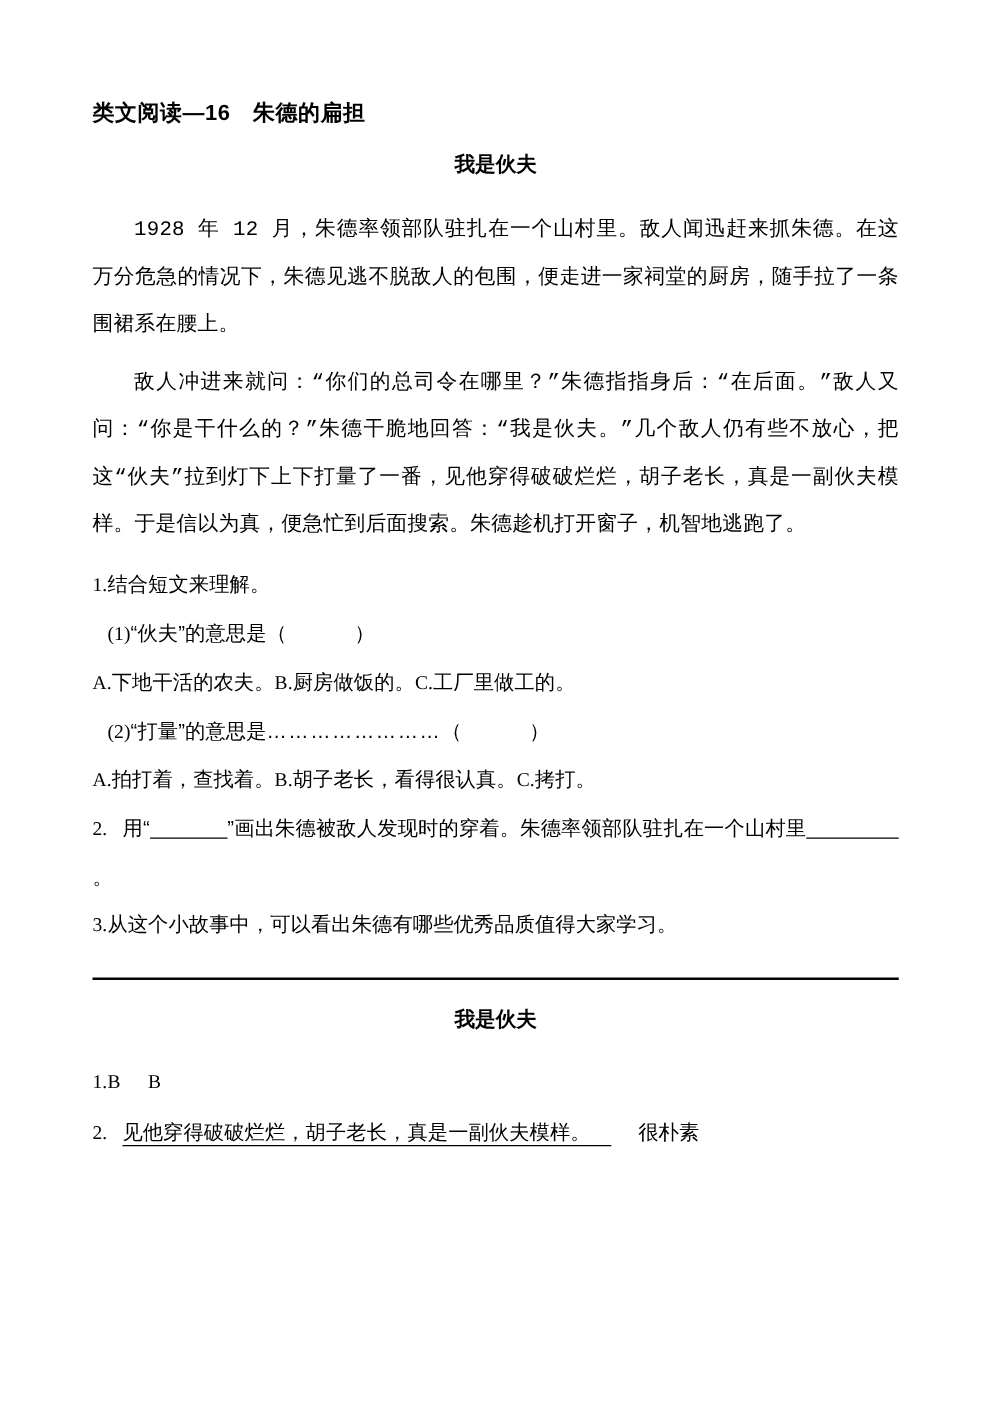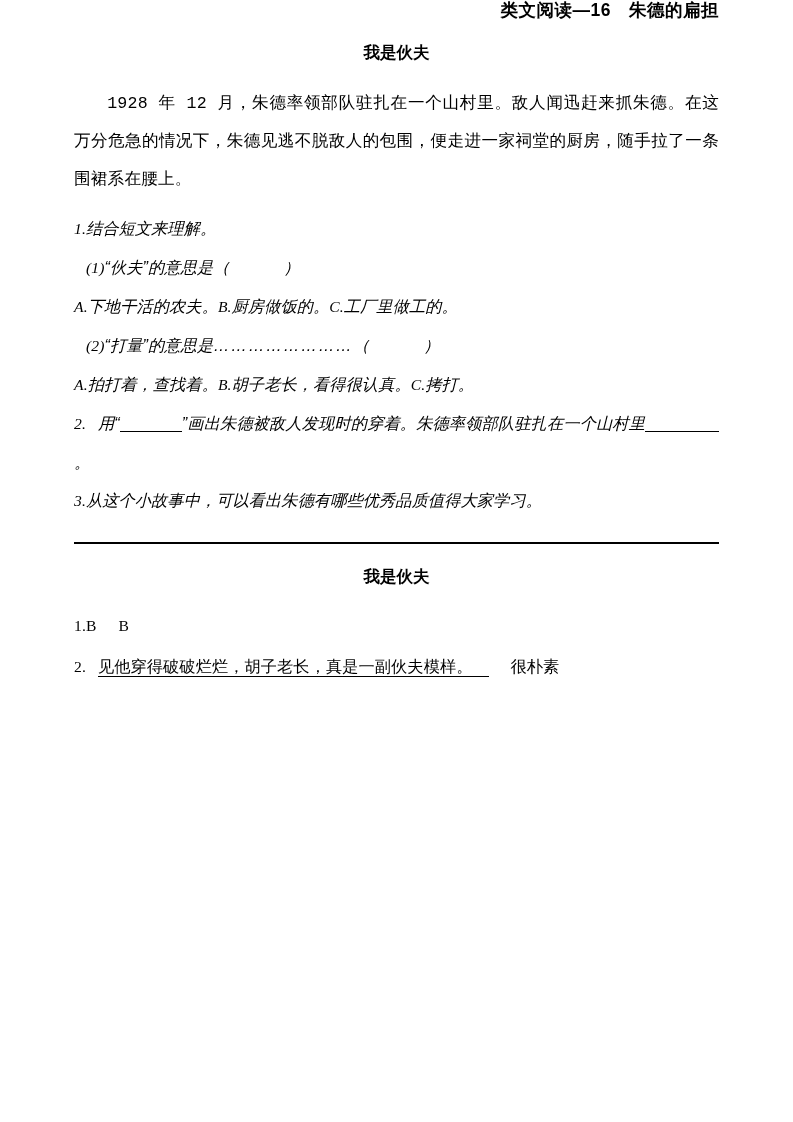--- a/index.html
+++ b/index.html
@@ -20,25 +20,26 @@
     position: absolute;
     left: 0; top: 0;
     width: 793px;
     height: 1122px;
     box-sizing: border-box;
     padding: 0 74px;
   }
 
   
   .doc-title {
-    text-align: right;
+    text-align: left;
     font-size: 17.5px;
     font-family: "Liberation Sans", sans-serif;
     letter-spacing: 0.5px;
     margin: 0;
+    padding-top: 80px;
     line-height: 1.2;
     white-space: pre;
   }
   .article-title {
     text-align: center;
     font-size: 16.5px;
     font-family: "Liberation Sans", sans-serif;
     margin: 0;
     padding-top: 22px;
     line-height: 1.2;
@@ -61,21 +62,20 @@
   
   .q-block { padding-top: 10px; }
   .q-line {
     font-family: "Liberation Sans", sans-serif;
     font-size: 16.2px;
     line-height: 38px;
     margin: 0;
     text-align: justify;
     text-justify: inter-ideograph;
     letter-spacing: 0.1px;
-    font-style: italic;
   }
   .q-line.indented { padding-left: 12px; }
   .lat {
     font-family: "Liberation Serif", "DejaVu Serif", serif;
     font-size: 15.6px;
   }
   .dots { letter-spacing: 1.3px; }
   .paren-gap { display: inline-block; width: 54px; }
 
   .blank {
@@ -124,20 +124,21 @@
 <body>
 
 <div class="page">
 
   <h1 class="doc-title">类文阅读—16　朱德的扁担</h1>
 
   <h2 class="article-title">我是伙夫</h2>
 
   <p class="body-para first">1928 年 12 月，朱德率领部队驻扎在一个山村里。敌人闻迅赶来抓朱德。在这万分危急的情况下，朱德见逃不脱敌人的包围，便走进一家祠堂的厨房，随手拉了一条围裙系在腰上。</p>
 
+  <p class="body-para second">敌人冲进来就问：“你们的总司令在哪里？”朱德指指身后：“在后面。”敌人又问：“你是干什么的？”朱德干脆地回答：“我是伙夫。”几个敌人仍有些不放心，把这“伙夫”拉到灯下上下打量了一番，见他穿得破破烂烂，胡子老长，真是一副伙夫模样。于是信以为真，便急忙到后面搜索。朱德趁机打开窗子，机智地逃跑了。</p>
 
   <div class="q-block">
 
     <p class="q-line">
       <span class="lat">1.</span><span>结合短文来理解。</span>
     </p>
 
     <p class="q-line indented">
       <span class="lat">(1)</span><span>“伙夫”的意思是</span><span>（</span><span class="paren-gap"></span><span>）</span>
     </p>

